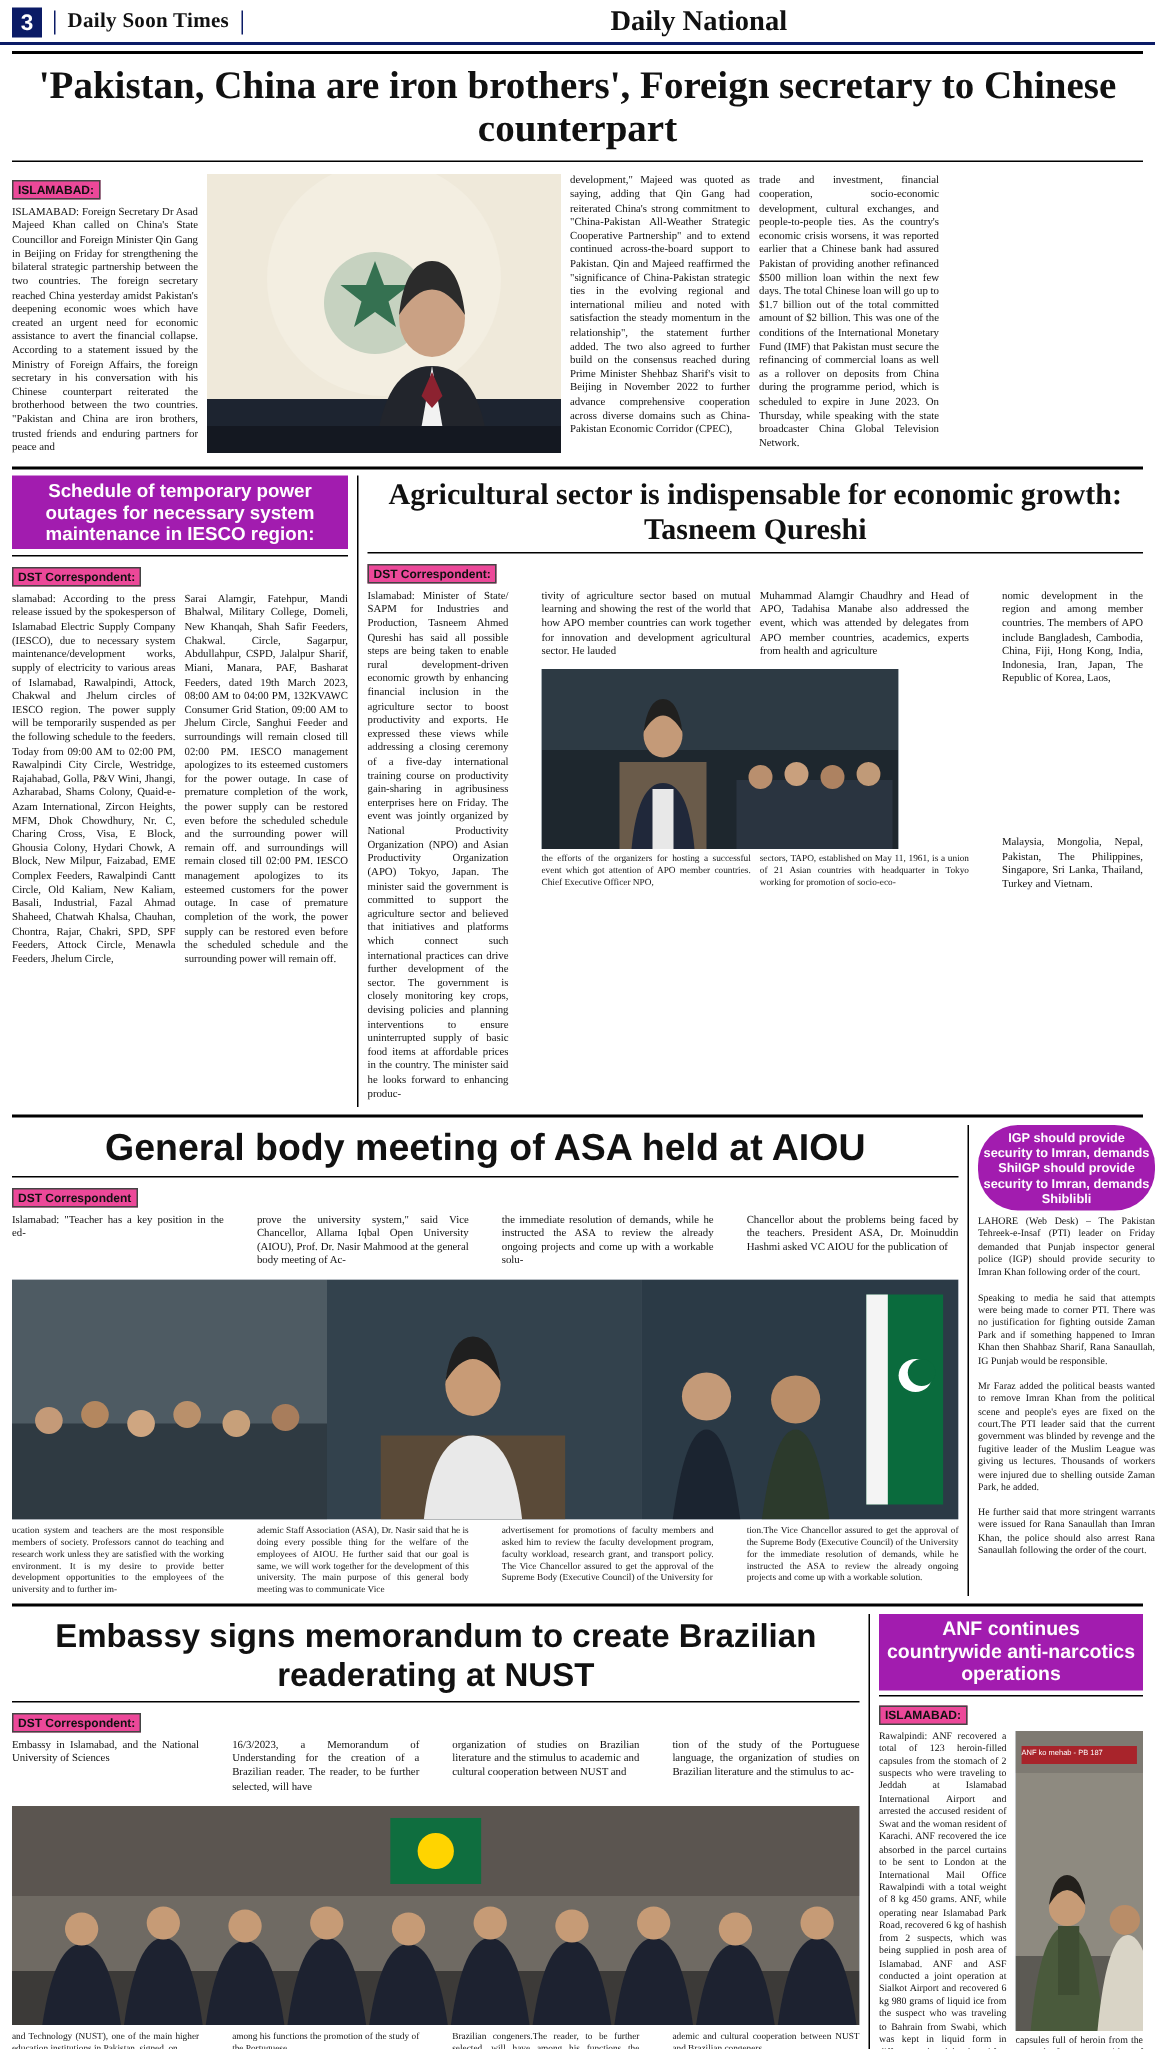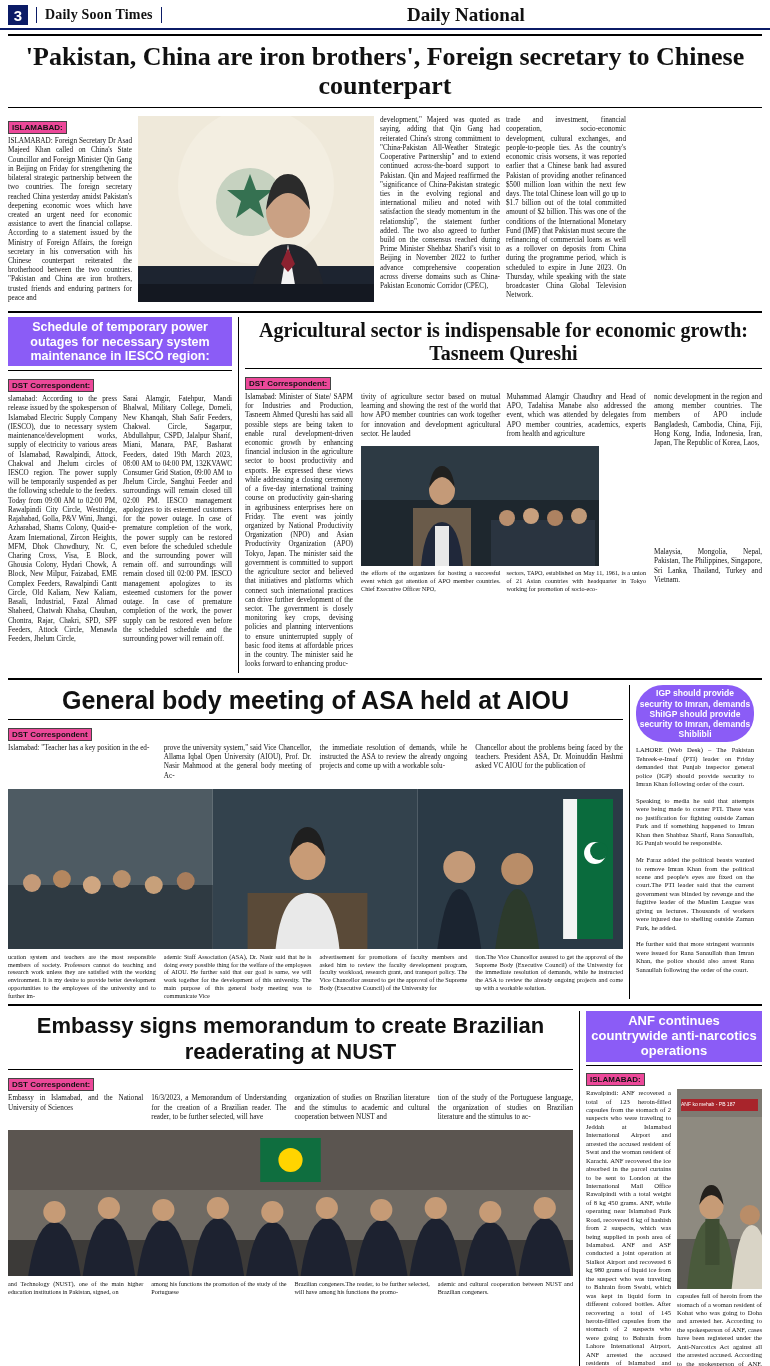--- a/index.html
+++ b/index.html
@@ -10,21 +10,21 @@
   .masthead{display:flex;align-items:center;gap:8px;padding:4px 8px 2px 8px;border-bottom:2px solid #0b1b66;}
   .pagebox{background:#0b1b66;color:#fff;font-family:"Liberation Sans",sans-serif;font-weight:bold;font-size:15px;width:20px;height:20px;display:flex;align-items:center;justify-content:center;}
   .paper-name{font-family:"Liberation Serif",serif;font-weight:bold;font-size:14px;letter-spacing:.2px;border-left:1px solid #0b1b66;border-right:1px solid #0b1b66;padding:0 8px;}
   .section-name{flex:1;text-align:center;font-family:"Liberation Serif",serif;font-weight:bold;font-size:19px;}
   .hl-big{font-family:"Liberation Serif",serif;font-weight:bold;text-align:center;line-height:1.1;}
   .byline{font-family:"Liberation Sans",sans-serif;font-weight:bold;font-size:8px;background:#ec4899;display:inline-block;padding:1px 3px;border:1px solid #444;}
   .body-col{font-size:7.2px;line-height:1.28;text-align:justify;hyphens:auto;}
   .body-col p{margin:0 0 4px 0;}
   .cap{font-size:6.2px;line-height:1.25;text-align:justify;}
 
-  .black-head{background:#8b5cf6;color:#fff;font-family:"Liberation Sans",sans-serif;font-weight:bold;text-align:center;}
+  .black-head{background:#a21caf;color:#fff;font-family:"Liberation Sans",sans-serif;font-weight:bold;text-align:center;}
 
   
   .photo{position:relative;overflow:hidden;background:#9aa3ad;}
 
   
   .lead{padding:4px 8px 0 8px;}
   .lead h1{font-size:26px;margin:4px 0 2px 0;}
   .lead-wrap{display:flex;gap:6px;margin-top:4px;border-top:1px solid #000;padding-top:4px;}
   .lead-col{width:124px;}
   .lead-photo{width:236px;height:186px;}
@@ -32,25 +32,25 @@
   .lead-col4{width:120px;}
 
   
   .sec2{display:flex;gap:6px;padding:4px 8px 0 8px;}
   .sec2-left{width:224px;}
   .sec2-right{flex:1;}
   .outage-head{font-size:12.5px;padding:3px 4px;line-height:1.15;}
   .agri-head{font-size:20px;line-height:1.12;margin:2px 0 4px 0;}
 
   .cols2{display:flex;gap:6px;}
-  .cols3{display:flex;gap:8px;}
+  .cols3{display:flex;gap:22px;}
   .col{flex:1;}
 
   
-  .gbm{display:flex;gap:6px;padding:5px 16px 0 8px;}
+  .gbm{display:flex;gap:6px;padding:5px 0 0 8px;}
   .gbm-main{flex:1;}
   .gbm-side{width:118px;}
   .gbm h2{font-family:"Liberation Sans",sans-serif;font-weight:bold;font-size:25px;text-align:center;line-height:1.1;margin:2px 0 4px 0;}
   .igp-head{font-size:8.5px;padding:3px;line-height:1.2;border-radius:27px;}
 
   
   .emb{display:flex;gap:6px;padding:5px 8px 0 8px;}
   .emb-main{flex:1;}
   .emb-side{width:176px;}
   .emb h2{font-family:"Liberation Sans",sans-serif;font-weight:bold;font-size:22px;text-align:center;margin:2px 0 4px 0;}

